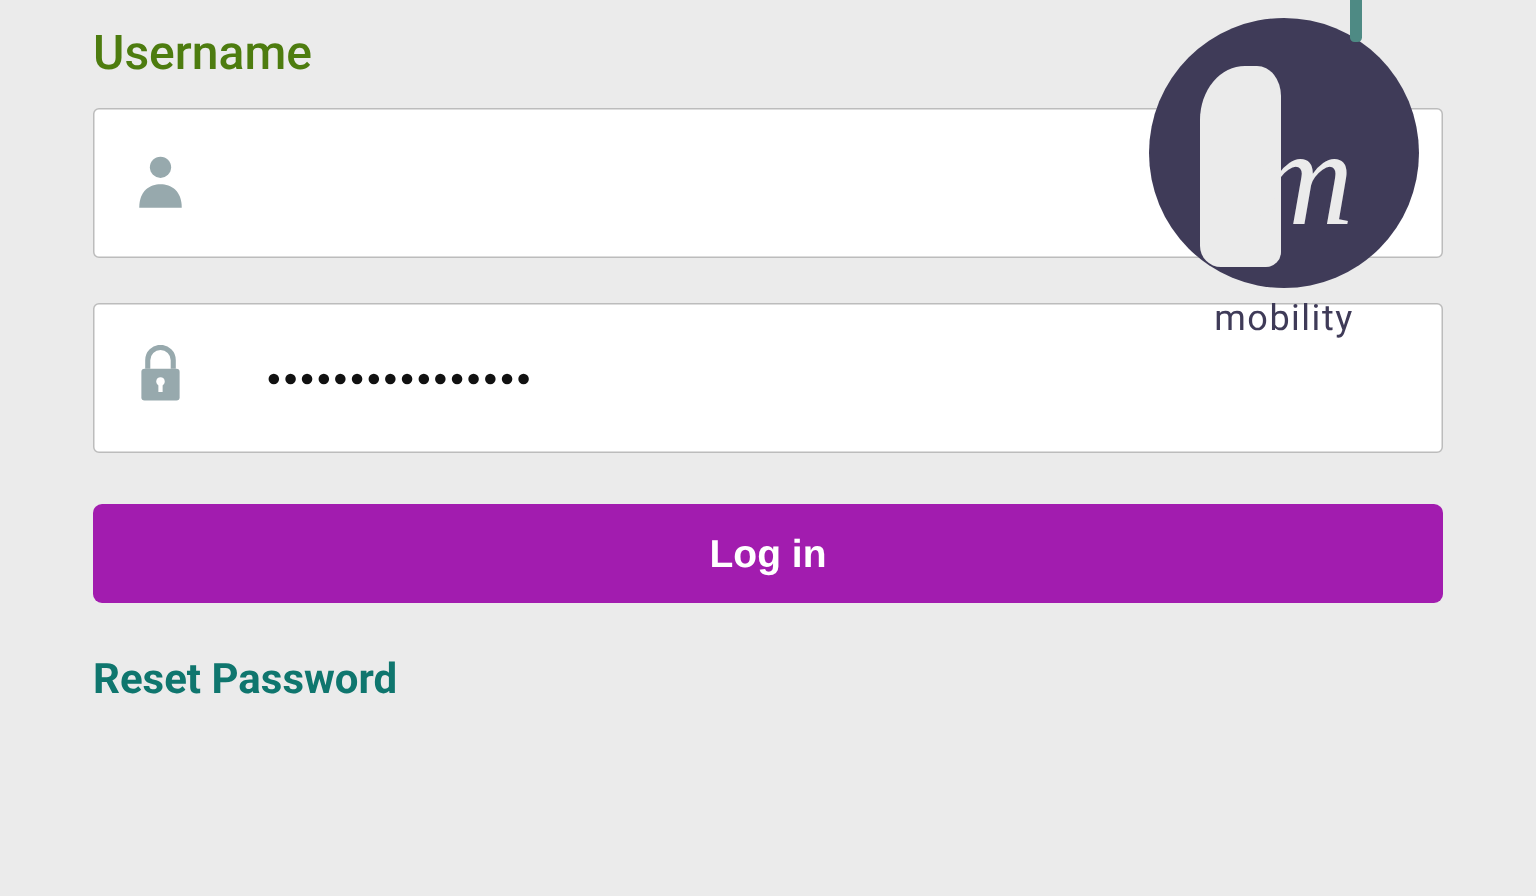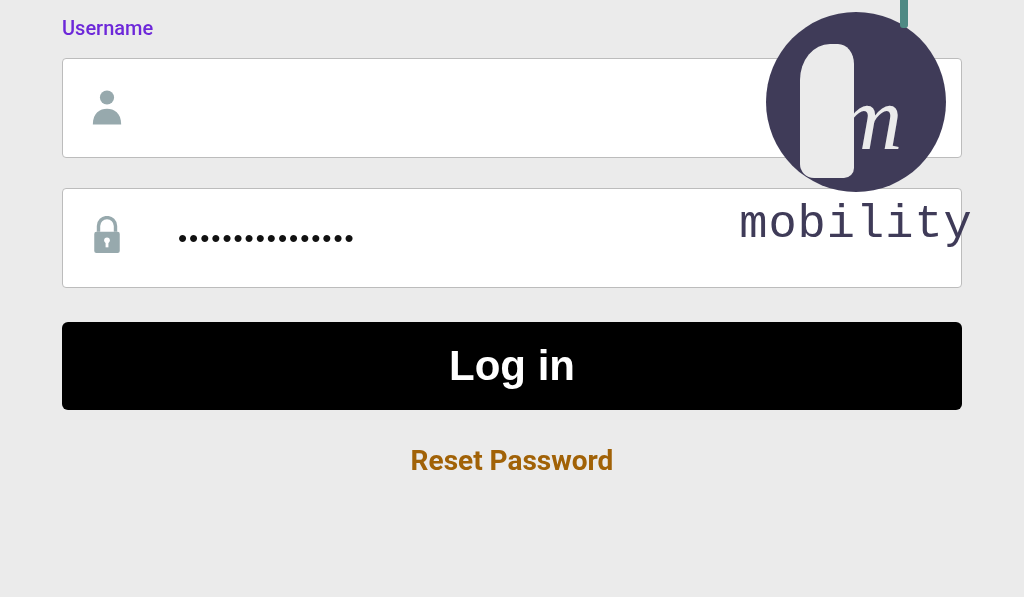--- a/index.html
+++ b/index.html
@@ -8,22 +8,22 @@
       background: #ebebeb;
       width: 1024px;
       height: 597px;
       position: relative;
       overflow: hidden;
     }
     .container {
       padding: 16px 62px 0 62px;
     }
     .label {
-      font-size: 20px;
-      color: #6d28d9;
+      font-size: 32px;
+      color: #4d7c0f;
       font-weight: 500;
       margin-bottom: 18px;
     }
     .input-wrap {
       position: relative;
       margin-bottom: 30px;
     }
     .input-field {
       width: 100%;
       height: 100px;
@@ -38,36 +38,35 @@
     }
     .input-icon {
       position: absolute;
       left: 28px;
       top: 50%;
       transform: translateY(-50%);
       color: #97a9ad;
     }
     .login-btn {
       width: 100%;
-      height: 88px;
-      background: #000000;
+      height: 66px;
+      background: #a21caf;
       color: #fff;
       border: none;
       border-radius: 6px;
-      font-size: 42px;
+      font-size: 26px;
       font-weight: 600;
       cursor: pointer;
       margin-top: 4px;
       margin-bottom: 34px;
     }
     .reset-link {
-      text-align: center;
       font-size: 28px;
       font-weight: 700;
-      color: #a16207;
+      color: #0f766e;
       cursor: pointer;
     }
     
     .logo-wrap {
       position: absolute;
       top: 12px;
       right: 48px;
       width: 240px;
       text-align: center;
       z-index: 5;
@@ -106,24 +105,23 @@
       position: absolute;
       left: 70px;
       bottom: 28px;
       font-family: Georgia, 'Times New Roman', serif;
       font-style: italic;
       color: #ebebeb;
       font-size: 92px;
       line-height: 1;
     }
     .logo-text {
-      font-size: 47px;
+      font-size: 24px;
       color: #3f3b58;
       letter-spacing: 1px;
-      font-family: Liberation Mono, monospace;
     }
   </style>
 </head>
 <body>
 
 <div class="logo-wrap">
   <div class="logo-circle">
     <div class="antenna"></div>
     <div class="logo-body"></div>
     <div class="logo-m">m</div>

